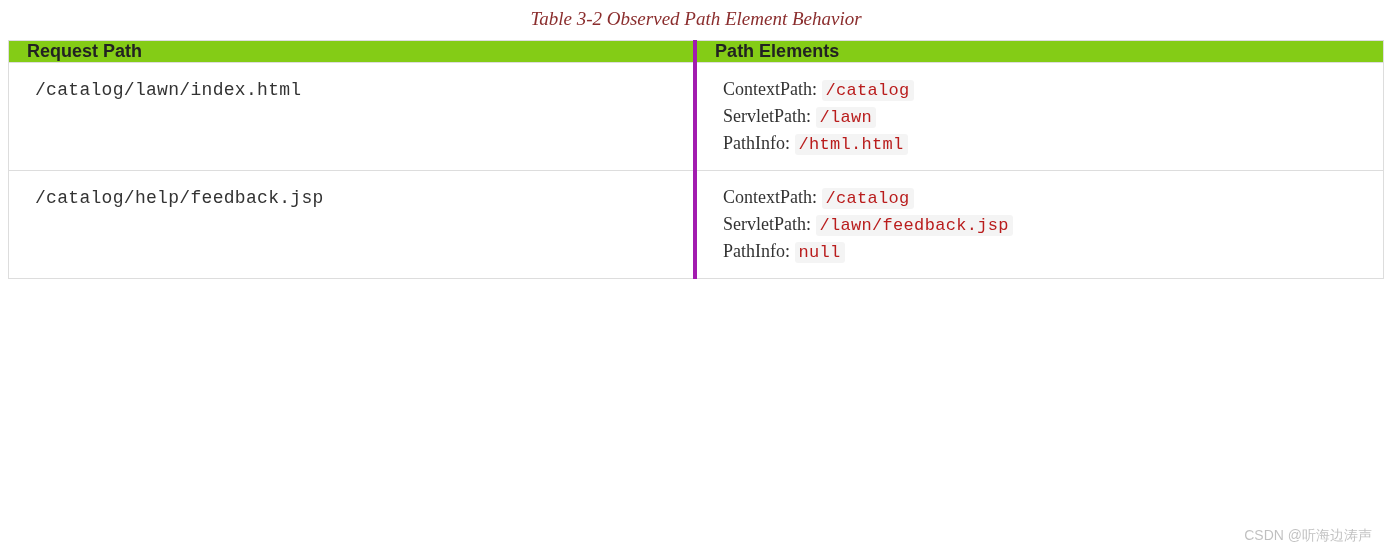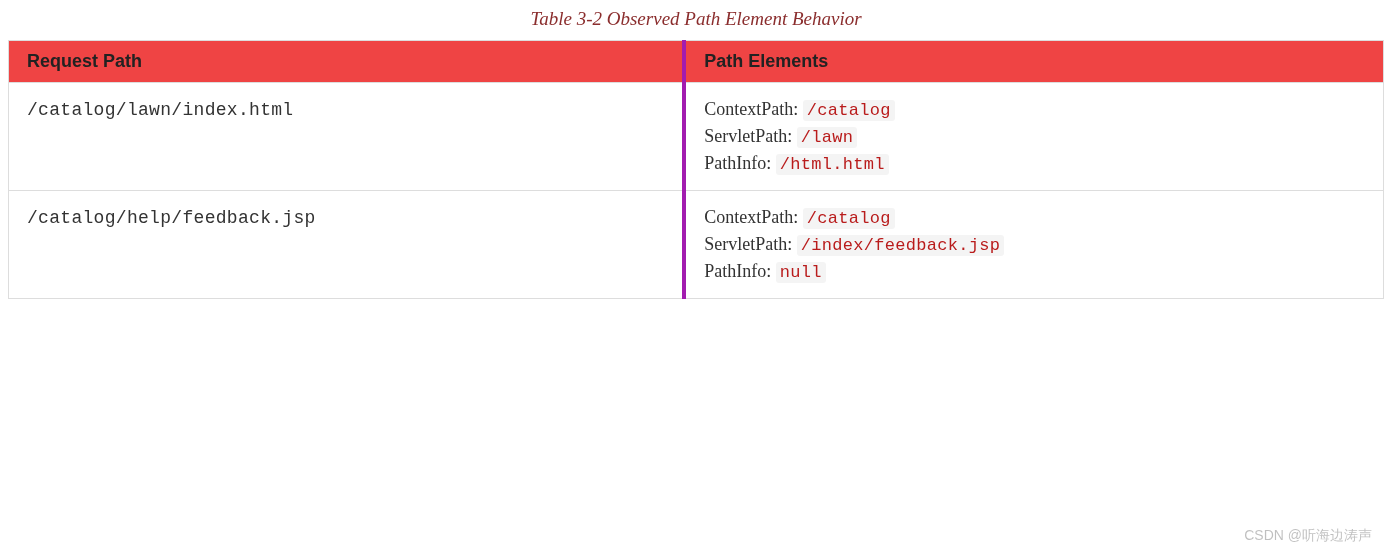--- a/index.html
+++ b/index.html
@@ -24,30 +24,30 @@
     table {
       width: 100%;
       border-collapse: collapse;
       border: 1px solid #ddd;
     }
     th {
       text-align: left;
       font-family: Georgia, 'Segoe UI', sans-serif;
       font-weight: bold;
       font-size: 18px;
-      padding: 10px 18px;
-      background: #ef4444;
+      padding: 0 18px;
+      background: #84cc16;
       border-bottom: 1px solid #ddd;
       color: #222;
     }
     th + th, td + td {
       border-left: 4px solid #a21caf;
     }
     td {
-      padding: 16px 18px;
+      padding: 16px 26px;
       border-bottom: 1px solid #ddd;
       vertical-align: top;
       font-size: 18px;
       color: #333;
     }
     tr:last-child td {
       border-bottom: none;
     }
     .request-path {
       font-family: 'Consolas', 'Menlo', 'Courier New', monospace;
@@ -100,20 +100,20 @@
         <td>
           <div class="path-line"><span>ContextPath: </span><span class="code">/catalog</span></div>
           <div class="path-line"><span>ServletPath: </span><span class="code">/lawn</span></div>
           <div class="path-line"><span>PathInfo: </span><span class="code">/html.html</span></div>
         </td>
       </tr>
       <tr>
         <td><span class="request-path">/catalog/help/feedback.jsp</span></td>
         <td>
           <div class="path-line"><span>ContextPath: </span><span class="code">/catalog</span></div>
-          <div class="path-line"><span>ServletPath: </span><span class="code">/index/feedback.jsp</span></div>
+          <div class="path-line"><span>ServletPath: </span><span class="code">/lawn/feedback.jsp</span></div>
           <div class="path-line"><span>PathInfo: </span><span class="code">null</span></div>
         </td>
       </tr>
     </tbody>
 </table>
 
 <div class="watermark">CSDN @听海边涛声</div>
 
 </body></html>

